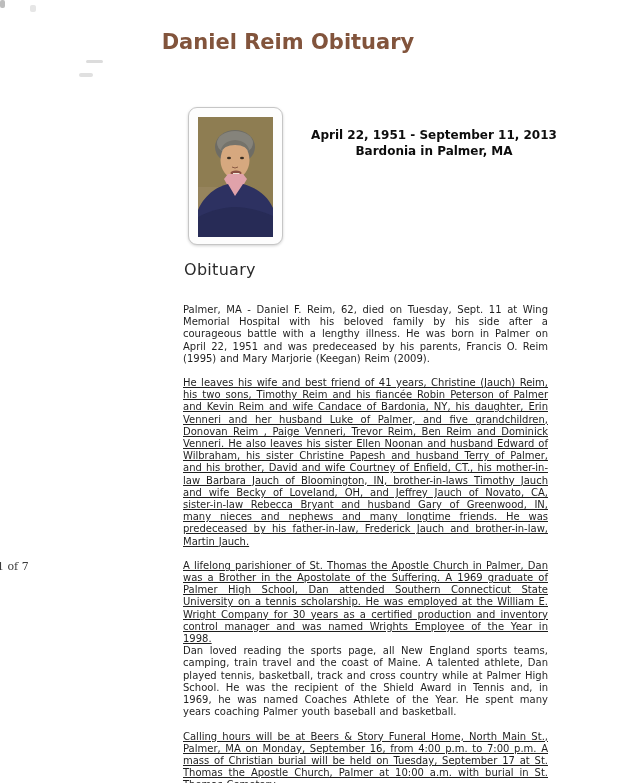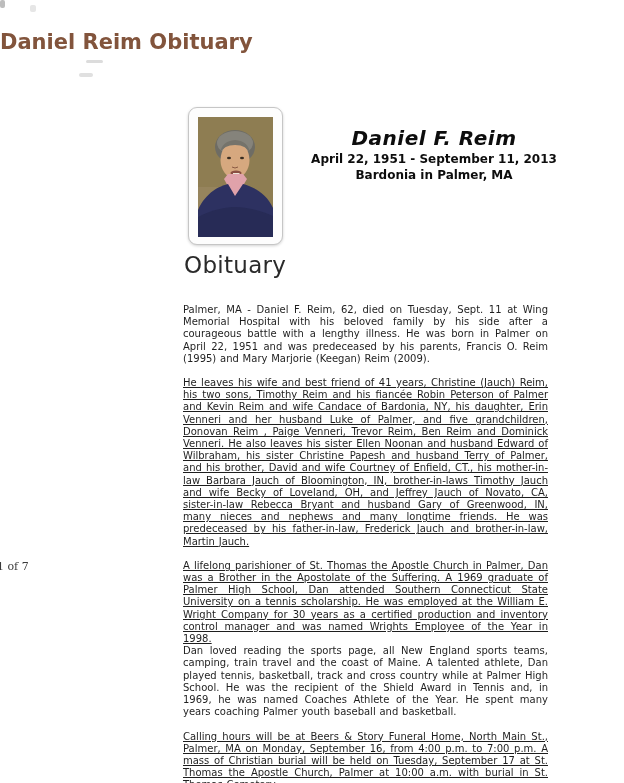--- a/index.html
+++ b/index.html
@@ -23,21 +23,21 @@
   
   .page-marker {
     position:absolute; left:-3px; top:560px;
     font-family:"DejaVu Serif", serif;
     font-size:11px; color:#3a3a3a;
   }
 
   
   .doc-title {
     position:absolute; left:0; top:30px; width:576px;
-    text-align:left;
+    text-align:center;
     font-size:21px; font-weight:bold;
     color:#82543c;
   }
 
   
   .photo-frame {
     position:absolute; left:188px; top:107px;
     width:95px; height:138px;
     background:#fdfdfd;
     border:1px solid #c6c6c6;
@@ -56,22 +56,22 @@
   }
   .person-name {
     font-size:20px; font-weight:bold; font-style:italic;
     letter-spacing:0.5px;
   }
   .person-dates { margin-top:2px; font-size:12px; font-weight:bold; white-space:nowrap; }
   .person-residence { margin-top:2px; font-size:12px; font-weight:bold; white-space:nowrap; }
 
   
   .obit-heading {
-    position:absolute; left:184px; top:252px;
-    font-size:23px; font-weight:400; color:#2a2a2a;
+    position:absolute; left:184px; top:260px;
+    font-size:16px; font-weight:400; color:#2a2a2a;
     letter-spacing:0.3px;
   }
 
   
   .obit-body {
     position:absolute; left:183px; top:304px; width:365px;
     font-size:10px; line-height:12.2px;
     text-align:justify;
     color:#1e1e1e;
     word-spacing:0.6px;
@@ -109,21 +109,20 @@
         <rect x="35" y="56" width="6.5" height="1.8" fill="#efe6da"></rect>
         <rect x="31" y="59" width="12" height="12" fill="#c79a73"></rect>
         <polygon points="26,62 37,82 49,62 45,57 30,57" fill="#e0a2aa"></polygon>
         <path d="M0 120 L0 93 C8 75 22 69 30 67 L37 79 L45 67 C53 69 68 75 75 91 L75 120 Z" fill="#2d3161"></path>
         <path d="M0 120 L0 100 C15 92 30 90 37 90 C48 90 62 93 75 99 L75 120 Z" fill="#272b56"></path>
       </svg>
     </span>
   </div>
 
   <div class="name-block">
-    <div class="person-name">Daniel F. Reim</div>
     <div class="person-dates">April 22, 1951 - September 11, 2013</div>
     <div class="person-residence">Bardonia in Palmer, MA</div>
   </div>
 
   <div class="obit-heading">Obituary</div>
 
   <div class="obit-body">
     <p>Palmer, MA - Daniel F. Reim, 62, died on Tuesday, Sept. 11 at Wing Memorial Hospital with his beloved family by his side after a courageous battle with a lengthy illness. He was born in Palmer on April 22, 1951 and was predeceased by his parents, Francis O. Reim (1995) and Mary Marjorie (Keegan) Reim (2009).</p>
     <p class="gap">He leaves his wife and best friend of 41 years, Christine (Jauch) Reim, his two sons, Timothy Reim and his fiancée Robin Peterson of Palmer and Kevin Reim and wife Candace of Bardonia, NY, his daughter, Erin Venneri and her husband Luke of Palmer, and five grandchildren, Donovan Reim , Paige Venneri, Trevor Reim, Ben Reim and Dominick Venneri. He also leaves his sister Ellen Noonan and husband Edward of Wilbraham, his sister Christine Papesh and husband Terry of Palmer, and his brother, David and wife Courtney of Enfield, CT., his mother-in-law Barbara Jauch of Bloomington, IN, brother-in-laws Timothy Jauch and wife Becky of Loveland, OH, and Jeffrey Jauch of Novato, CA, sister-in-law Rebecca Bryant and husband Gary of Greenwood, IN, many nieces and nephews and many longtime friends. He was predeceased by his father-in-law, Frederick Jauch and brother-in-law, Martin Jauch.</p>
     <p class="gap">A lifelong parishioner of St. Thomas the Apostle Church in Palmer, Dan was a Brother in the Apostolate of the Suffering. A 1969 graduate of Palmer High School, Dan attended Southern Connecticut State University on a tennis scholarship. He was employed at the William E. Wright Company for 30 years as a certified production and inventory control manager and was named Wrights Employee of the Year in 1998.</p>

